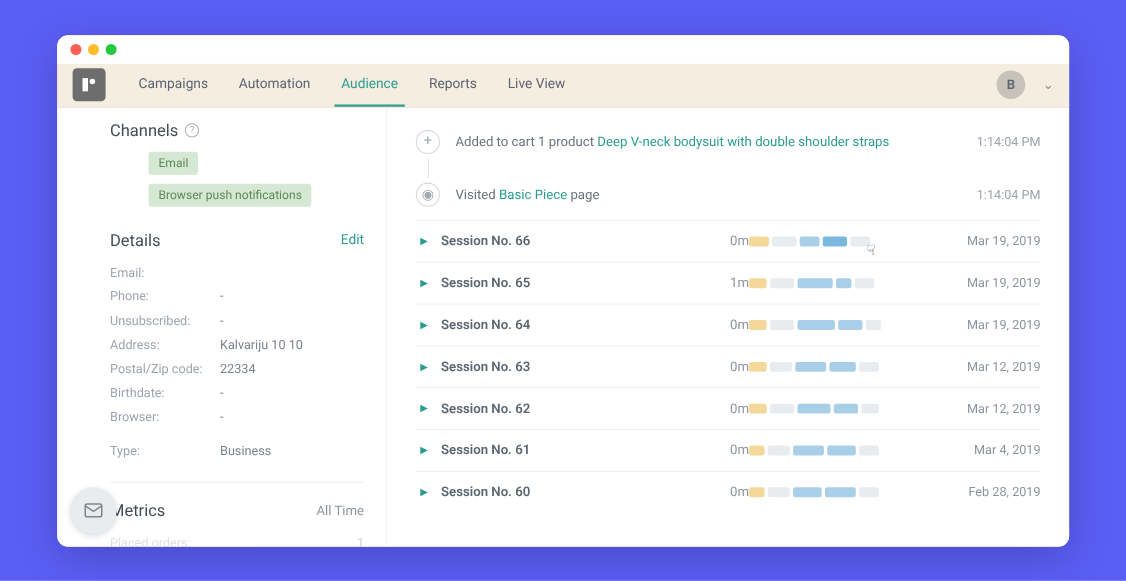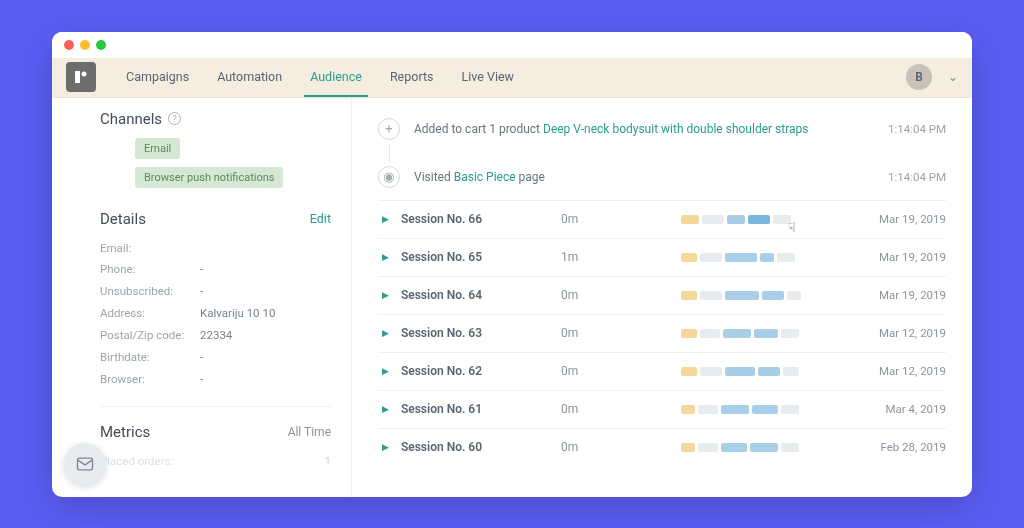--- a/index.html
+++ b/index.html
@@ -64,21 +64,21 @@
   .nav-item.active::after {
     content:""; position:absolute; left:8px; right:8px; bottom:0; height:2px; background:#2a9d8f;
   }
   .spacer { flex: 1; }
   .avatar {
     width: 26px; height: 26px; border-radius: 50%; background: #c8c2bb;
     color: #5b6571; display:flex; align-items:center; justify-content:center;
     font-size: 12px; font-weight:600;
   }
   .chevron-down { color:#8a8a8a; font-size:12px; margin-left:6px; }
-  .content { display:flex; flex:1; overflow:hidden;border-radius:29px; }
+  .content { display:flex; flex:1; overflow:hidden; }
   .left {
     width: 300px;
     border-right: 1px solid #eef0f2;
     padding: 12px 20px 0 48px;
     overflow: hidden;
     color: #4f5863;
     background:#fff;
   }
   .section-title {
     font-size: 15px; color:#444c56; font-weight:400; display:flex; align-items:center; gap:6px;
@@ -118,21 +118,21 @@
     width:22px; display:flex; justify-content:center;
   }
   .activity-line .vline { width:1px; height:18px; background:#e3e6ea;}
   .sessions { margin-top:8px; }
   .session-row {
     display:flex; align-items:center; height:38px;
     border-top:1px solid #eef0f2; font-size:12px; color:#5b6571;
   }
   .session-row .tri { color:#2a9d8f; font-size:9px; margin-right:12px; margin-left:4px;}
   .session-row .sname { width:160px; font-weight:600; color:#5b6571; }
-  .session-row .dur { width:120px; color:#8d949d; }
+  .session-row .dur { width:120px; color:#8d949d;text-align:right; }
   .session-row .bars { flex:1; display:flex; gap:3px; align-items:center; }
   .bar { height:9px; border-radius:2px; }
   .b-y { background:#f3d89a; }
   .b-b { background:#a9cfe8; }
   .b-b2 { background:#7ab8dd; }
   .b-g { background:#e9ecef; }
   .session-row .sdate { width:100px; text-align:right; color:#8d949d; font-size:11.5px;}
   .cursor-hand {
     position:absolute; font-size:13px; color:#555;
   }
@@ -210,20 +210,24 @@
           </div>
           <div class="detail-row">
             <span class="label">Birthdate:</span>
             <span class="value">-</span>
           </div>
           <div class="detail-row">
             <span class="label">Browser:</span>
             <span class="value">-</span>
           </div>
         </div>
+      <div class="detail-row" style="margin-top:10px">
+        <span class="label">Type:</span>
+        <span class="value">Business</span>
+      </div>
 
       <div class="divider"></div>
 
       <div class="metrics-head">
         <h3>Metrics</h3>
         <span class="alltime">All Time</span>
       </div>
       <div class="detail-row" style="opacity:.35">
         <span class="label">Placed orders:</span>
         <span class="value" style="margin-left:auto">1</span>

